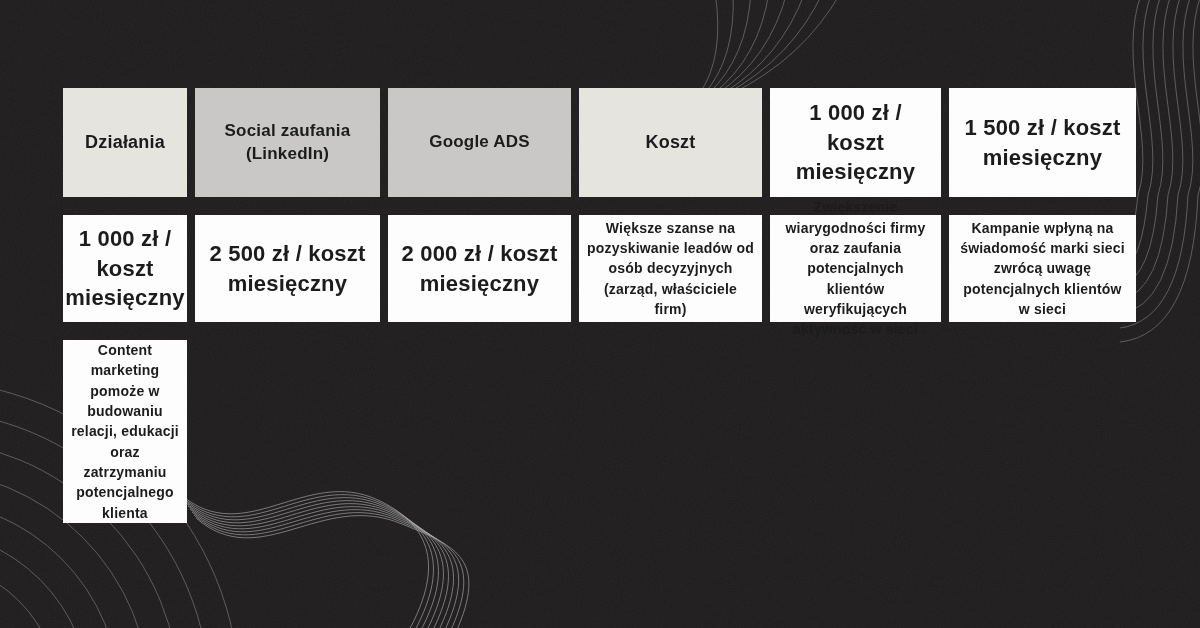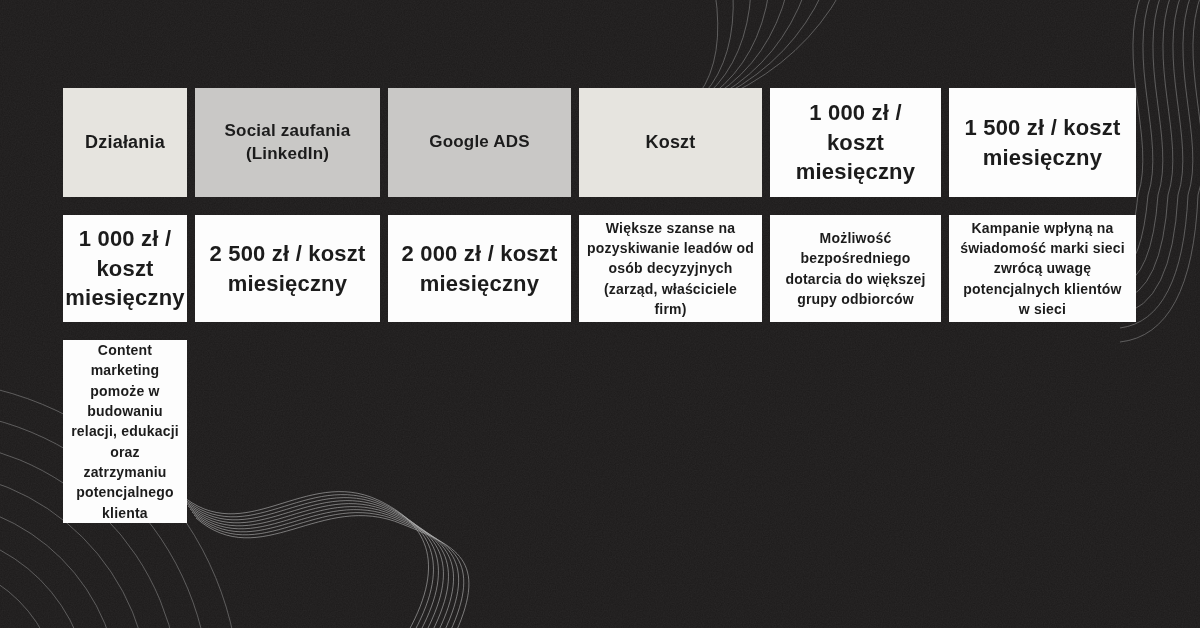--- a/index.html
+++ b/index.html
@@ -94,16 +94,16 @@
   <div class="cell header">Google ADS</div>
 
   <div class="cell label">Koszt</div>
   <div class="cell cost">1 000 zł / koszt miesięczny</div>
   <div class="cell cost">1 500 zł / koszt miesięczny</div>
   <div class="cell cost">1 000 zł / koszt miesięczny</div>
   <div class="cell cost">2 500 zł / koszt miesięczny</div>
   <div class="cell cost">2 000 zł / koszt miesięczny</div>
 
   <div class="cell effect">Większe szanse na pozyskiwanie leadów od osób decyzyjnych (zarząd, właściciele firm)</div>
-  <div class="cell effect">Możliwość bezpośredniego dotarcia do większej grupy odbiorców</div>
+  <div class="cell effect">Zwiększenie wiarygodności firmy oraz zaufania potencjalnych klientów weryfikujących aktywność w sieci</div>
   <div class="cell effect">Kampanie wpłyną na świadomość marki sieci zwrócą uwagę potencjalnych klientów w sieci</div>
   <div class="cell effect">Content marketing pomoże w budowaniu relacji, edukacji oraz zatrzymaniu potencjalnego klienta</div>
 </div>
 
 </body></html>

